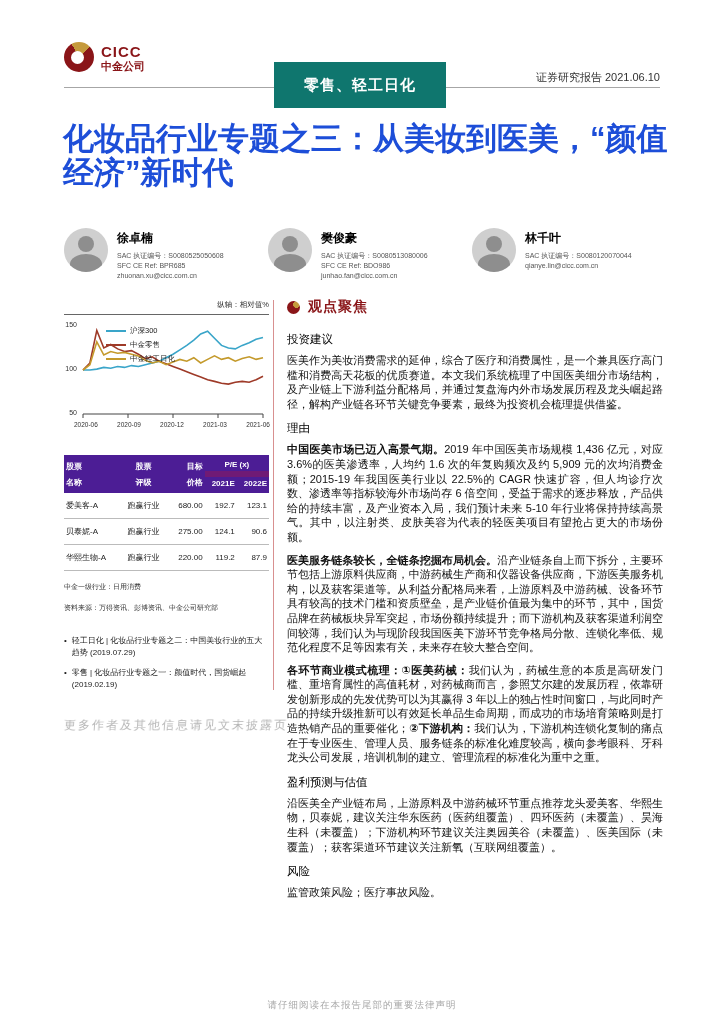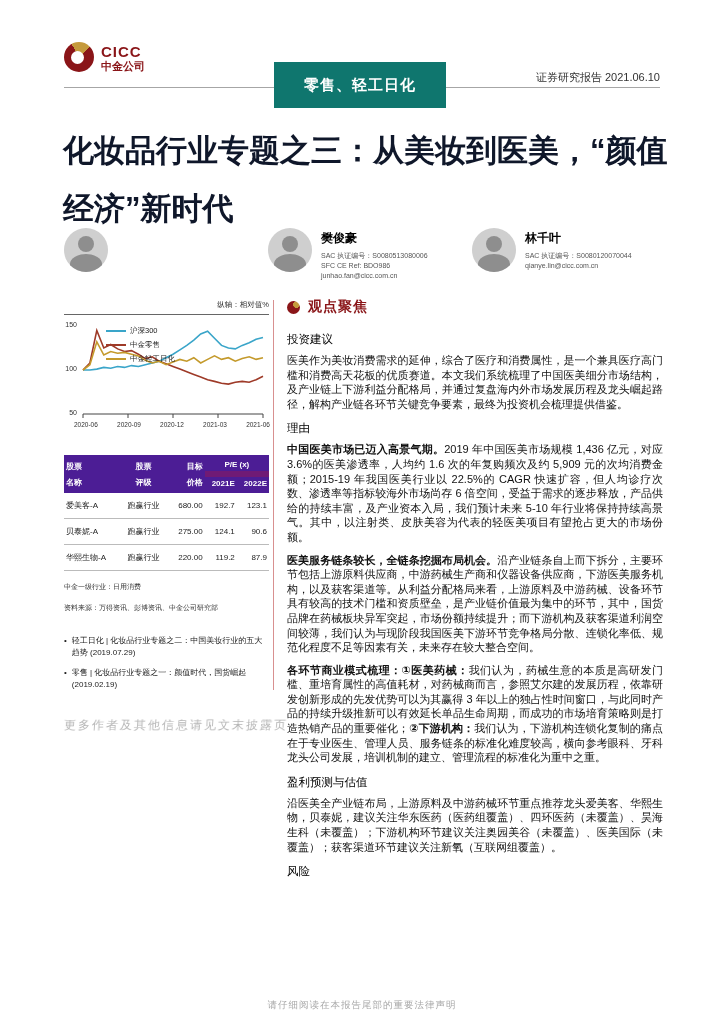--- a/index.html
+++ b/index.html
@@ -17,21 +17,21 @@
   .logo-text { line-height:1; padding-top:2px; }
   .logo-en { font-size:15px; font-weight:bold; color:#8a1518; letter-spacing:1px; }
   .logo-cn { font-size:11px; font-weight:bold; color:#8a1518; margin-top:2px; }
   .header-rule { position:absolute; left:64px; top:87px; width:596px; border-top:1px solid #a6a6a6; }
   .banner { position:absolute; left:274px; top:62px; width:172px; height:46px; background:#0f766e;
     color:#fff; font-size:15px; font-weight:bold; display:flex; align-items:center; justify-content:center;
     letter-spacing:1px; }
   .report-info { position:absolute; right:64px; top:70px; font-size:11px; color:#333; }
   
   .page-title { position:absolute; left:63px; top:122px; width:608px; font-size:31px; font-weight:bold;
-    line-height:58px; color:#0f172a; }
+    line-height:34px; color:#1d4ed8; }
   
   .analysts { position:absolute; left:64px; top:228px; width:612px; display:flex; }
   .analyst { width:204px; display:flex; gap:9px; }
   .avatar { width:44px; height:44px; border-radius:50%; background:#cfcfcf; position:relative; overflow:hidden; flex:0 0 44px; }
   .avatar::before { content:""; position:absolute; left:14px; top:8px; width:16px; height:16px; border-radius:50%; background:#8e8e8e; }
   .avatar::after { content:""; position:absolute; left:6px; top:26px; width:32px; height:20px; border-radius:50% 50% 0 0; background:#8e8e8e; }
   .a-info { padding-top:2px; }
   .a-name { font-size:12px; font-weight:bold; color:#000; margin-bottom:4px; }
   .a-line { font-size:7px; color:#555; line-height:10px; }
   
@@ -91,20 +91,26 @@
 </div>
 <div class="header-rule"></div>
 <div class="banner">零售、轻工日化</div>
 <div class="report-info">证券研究报告 2021.06.10</div>
 
 <h1 class="page-title">化妆品行业专题之三：从美妆到医美，“颜值经济”新时代</h1>
 
 <div class="analysts">
   <div class="analyst">
     <div class="avatar"></div>
+    <div class="a-info">
+      <div class="a-name">徐卓楠</div>
+      <div class="a-line">SAC 执证编号：S0080525050608</div>
+      <div class="a-line">SFC CE Ref: BPR685</div>
+      <div class="a-line">zhuonan.xu@cicc.com.cn</div>
+    </div>
   </div>
   <div class="analyst">
     <div class="avatar"></div>
     <div class="a-info">
       <div class="a-name">樊俊豪</div>
       <div class="a-line">SAC 执证编号：S0080513080006</div>
       <div class="a-line">SFC CE Ref: BDO986</div>
       <div class="a-line">junhao.fan@cicc.com.cn</div>
     </div>
   </div>
@@ -232,15 +238,16 @@
 
   <h3>理由</h3>
   <p><span class="b">中国医美市场已迈入高景气期。</span><span>2019 年中国医美市场规模 1,436 亿元，对应 3.6%的医美渗透率，人均约 1.6 次的年复购频次及约 5,909 元的次均消费金额；2015-19 年我国医美行业以 22.5%的 CAGR 快速扩容，但人均诊疗次数、渗透率等指标较海外市场尚存 6 倍空间，受益于需求的逐步释放，产品供给的持续丰富，及产业资本入局，我们预计未来 5-10 年行业将保持持续高景气。其中，以注射类、皮肤美容为代表的轻医美项目有望抢占更大的市场份额。</span></p>
   <p><span class="b">医美服务链条较长，全链条挖掘布局机会。</span><span>沿产业链条自上而下拆分，主要环节包括上游原料供应商，中游药械生产商和仪器设备供应商，下游医美服务机构，以及获客渠道等。从利益分配格局来看，上游原料及中游药械、设备环节具有较高的技术门槛和资质壁垒，是产业链价值最为集中的环节，其中，国货品牌在药械板块异军突起，市场份额持续提升；而下游机构及获客渠道利润空间较薄，我们认为与现阶段我国医美下游环节竞争格局分散、连锁化率低、规范化程度不足等因素有关，未来存在较大整合空间。</span></p>
   <p><span class="b">各环节商业模式梳理：①医美药械：</span><span>我们认为，药械生意的本质是高研发门槛、重培育属性的高值耗材，对药械商而言，参照艾尔建的发展历程，依靠研发创新形成的先发优势可以为其赢得 3 年以上的独占性时间窗口，与此同时产品的持续升级推新可以有效延长单品生命周期，而成功的市场培育策略则是打造热销产品的重要催化；</span><span class="b">②下游机构：</span><span>我们认为，下游机构连锁化复制的痛点在于专业医生、管理人员、服务链条的标准化难度较高，横向参考眼科、牙科龙头公司发展，培训机制的建立、管理流程的标准化为重中之重。</span></p>
 
   <h3>盈利预测与估值</h3>
   <p>沿医美全产业链布局，上游原料及中游药械环节重点推荐龙头爱美客、华熙生物，贝泰妮，建议关注华东医药（医药组覆盖）、四环医药（未覆盖）、昊海生科（未覆盖）；下游机构环节建议关注奥园美谷（未覆盖）、医美国际（未覆盖）；获客渠道环节建议关注新氧（互联网组覆盖）。</p>
 
   <h3>风险</h3>
+  <p>监管政策风险；医疗事故风险。</p>
 </div>
 
 <div class="footer">请仔细阅读在本报告尾部的重要法律声明</div>
 
 </body></html>

